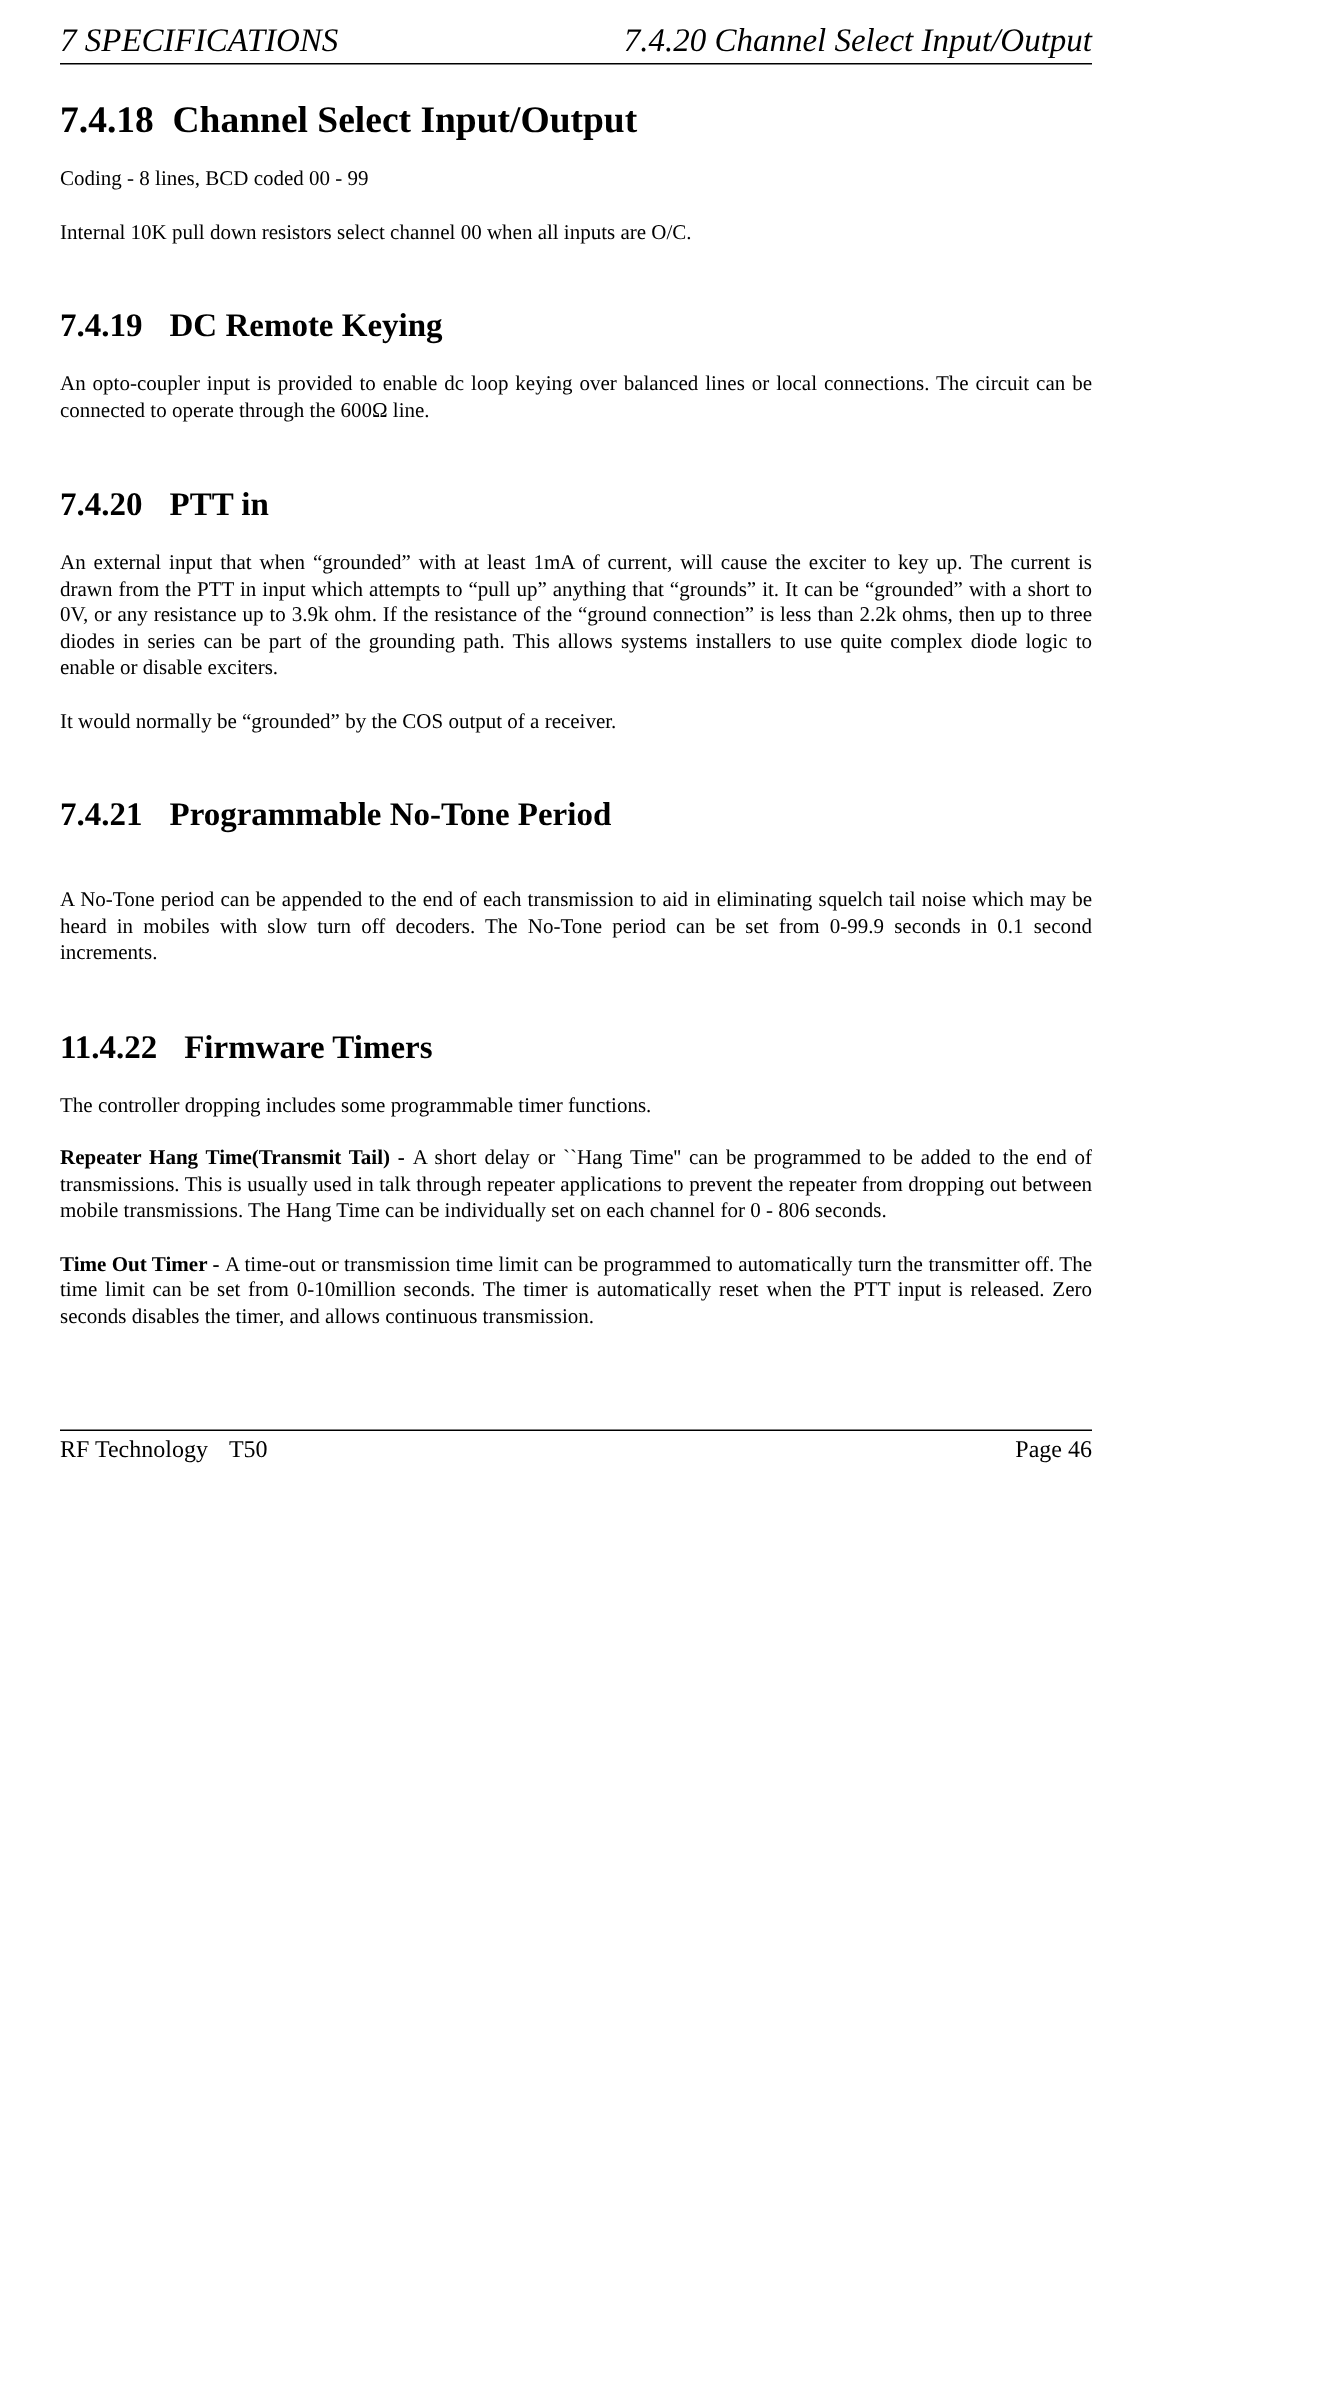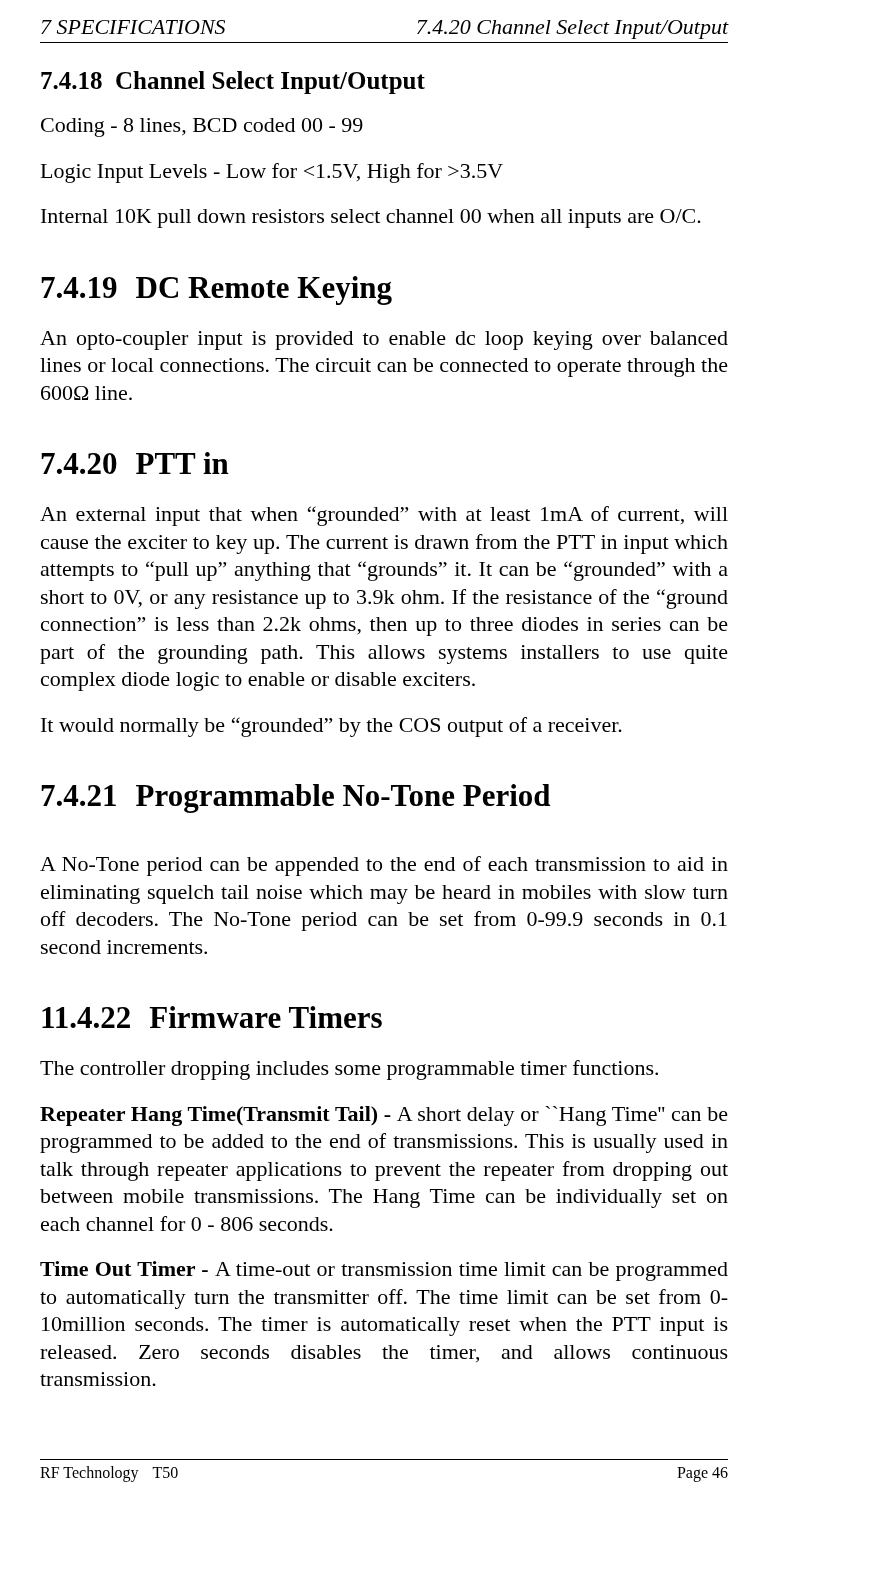--- a/index.html
+++ b/index.html
@@ -35,32 +35,32 @@
     border-top: 1px solid #000;
     margin: 24px 0 4px 0;
   }
   .h3 {
     font-weight: bold;
     font-size: 25px;
     margin: 22px 0 16px 0;
   }
   .h3-wide {
     font-weight: bold;
-    font-size: 31px;
+    font-size: 22px;
     margin: 40px 0 18px 0;
   }
   .num {
     display: inline-block;
   }
   .gap {
     display: inline-block;
     width: 18px;
   }
   .p {
-    font-size: 22px;
+    font-size: 14px;
     line-height: 1.25;
     margin: 0 0 18px 0;
     text-align: justify;
   }
   .bold {
     font-weight: bold;
   }
   .running-footer {
     display: flex;
     justify-content: space-between;
@@ -84,21 +84,20 @@
     <span>7  SPECIFICATIONS</span>
     <span>7.4.20  Channel Select Input/Output</span>
   </div>
   <hr class="hr-top">
 
   <div class="sec-block">
     <div class="h3">
       <span class="num">7.4.18</span>&nbsp;&nbsp;<span>Channel Select Input/Output</span>
     </div>
     <p class="p">Coding - 8 lines, BCD coded 00 - 99</p>
-    <p class="p">Logic Input Levels - Low for &lt;1.5V, High for &gt;3.5V</p>
     <p class="p">Internal 10K pull down resistors select channel 00 when all inputs are O/C.</p>
   </div>
 
   <div class="sec-block">
     <div class="h3-wide">
       <span class="num">7.4.19</span><span class="gap"></span><span>DC Remote Keying</span>
     </div>
     <p class="p">An opto-coupler input is provided to enable dc loop keying over balanced lines or local connections.  The circuit can be connected to operate through the 600Ω line.</p>
   </div>
 

